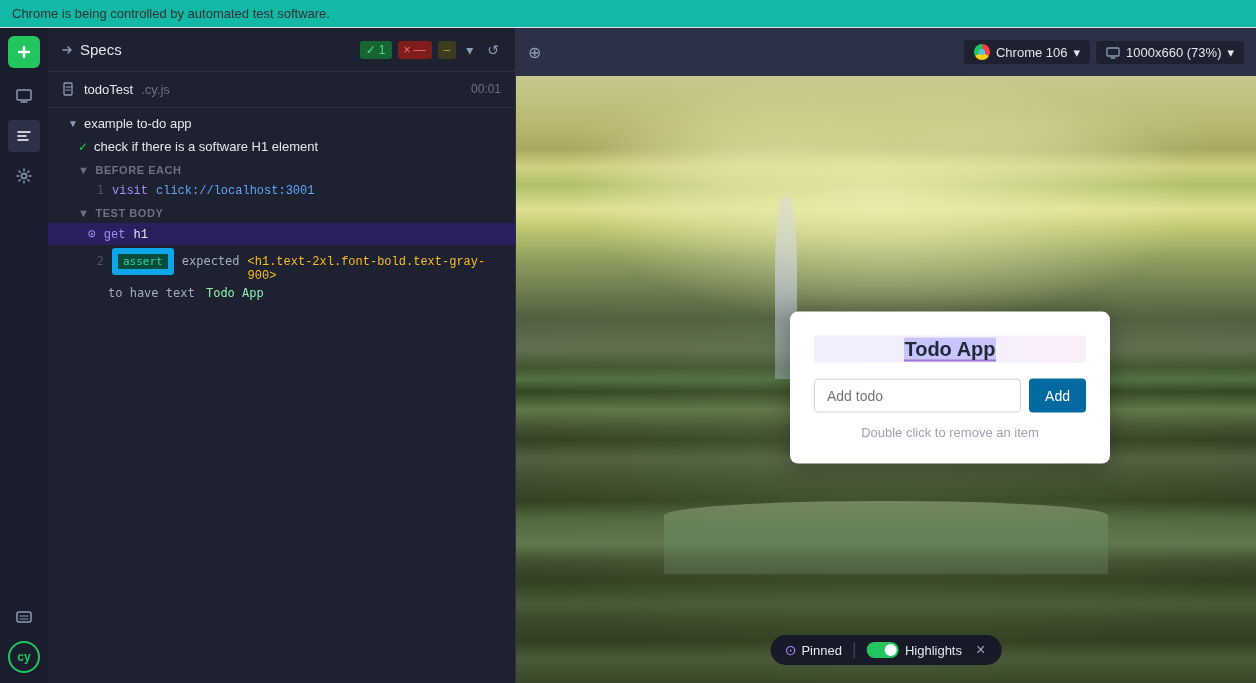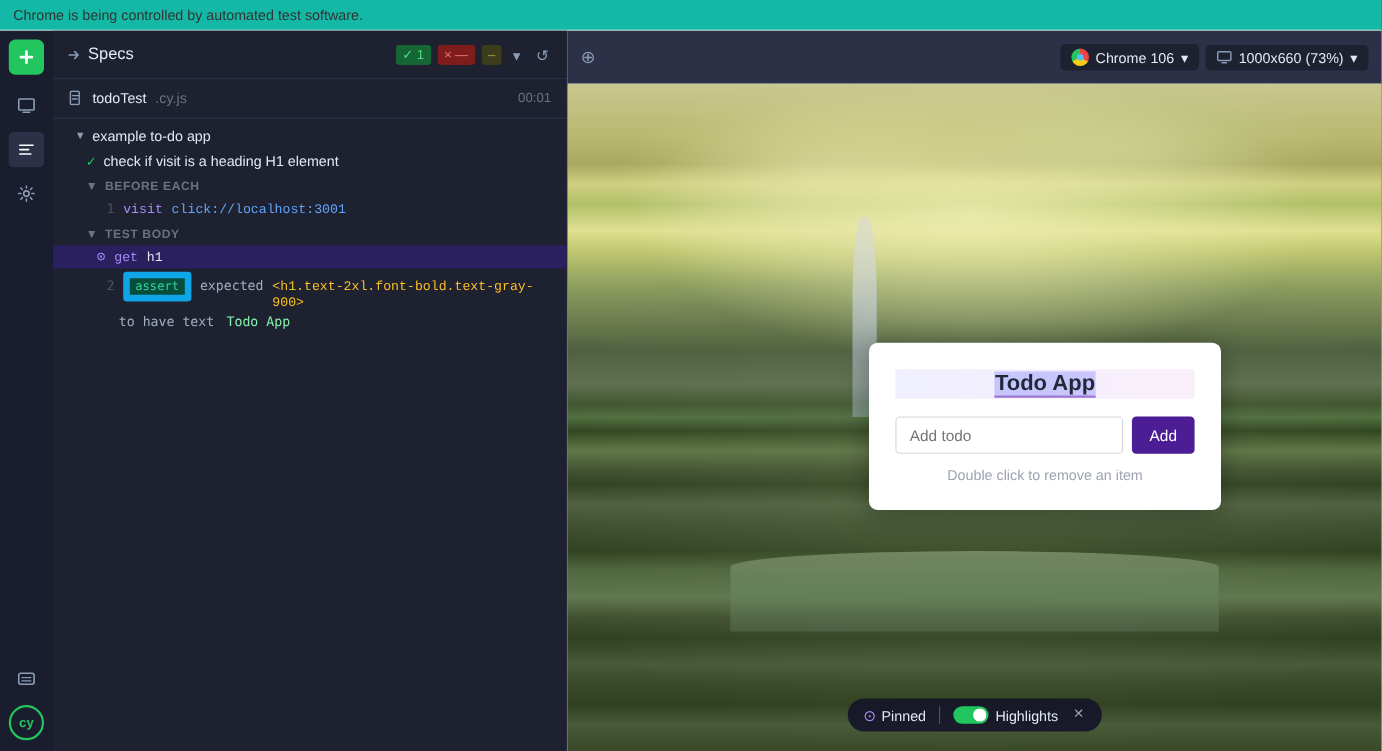--- a/index.html
+++ b/index.html
@@ -334,21 +334,21 @@
       border: none;
       border-radius: 4px;
       color: #e2e8f0;
       font-size: 13px;
       padding: 6px 10px;
       max-width: 380px;
     }
 
     .browser-info {
       display: flex;
-      align-items: center;
+      align-items: flex-end;
       gap: 6px;
       margin-left: auto;
     }
 
     .chrome-badge {
       display: flex;
       align-items: center;
       gap: 6px;
       background: #1e2130;
       border-radius: 4px;
@@ -503,21 +503,21 @@
     .todo-input {
       flex: 1;
       border: 1px solid #d1d5db;
       border-radius: 4px;
       padding: 8px 12px;
       font-size: 14px;
       color: #9ca3af;
     }
 
     .todo-add-btn {
-      background: #4c1d95;
+      background: #0369a1;
       color: white;
       border: none;
       border-radius: 4px;
       padding: 8px 16px;
       font-size: 14px;
       font-weight: 500;
       cursor: pointer;
     }
 
     .todo-hint {
@@ -688,21 +688,21 @@
         <span class="test-file-time">00:01</span>
       </div>
 
       <div class="suite-header">
         <span class="suite-toggle">▼</span>
         <span>example to-do app</span>
       </div>
 
       <div class="test-item">
         <span class="test-pass-icon">✓</span>
-        <span>check if visit is a heading H1 element</span>
+        <span>check if there is a software H1 element</span>
       </div>
 
       <div class="section-label">
         <span>▼</span>
         <span>BEFORE EACH</span>
       </div>
 
       <div class="code-line">
         <span class="line-number">1</span>
         <span class="code-keyword">visit</span>

